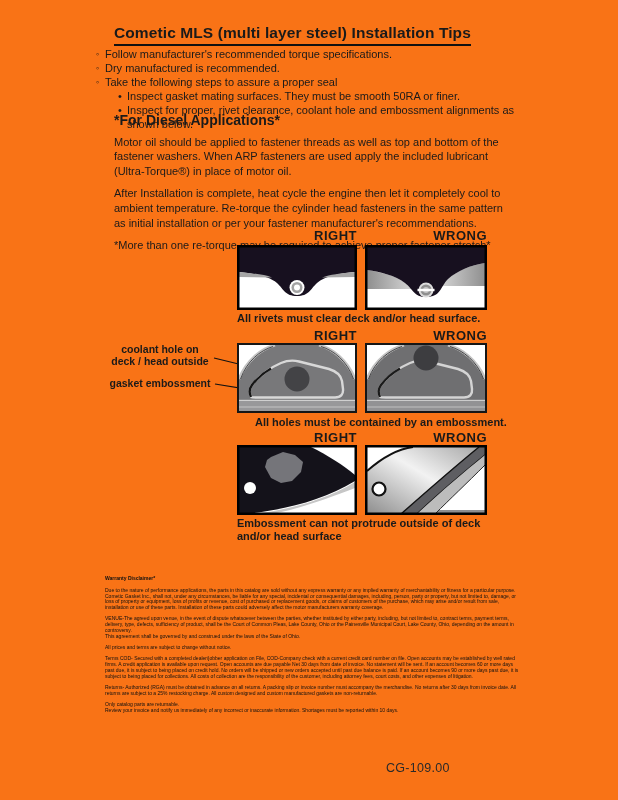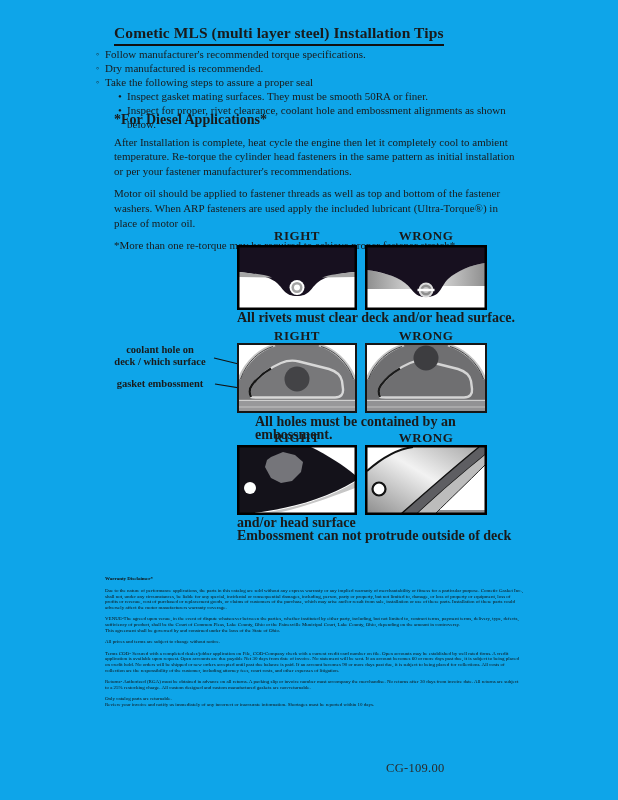--- a/index.html
+++ b/index.html
@@ -1,38 +1,38 @@
 <!DOCTYPE html>
 <html><head>
 <meta charset="utf-8">
 <style>
   html,body{margin:0;padding:0;background:#ffffff;}
   .page{
-    position:relative;width:618px;height:800px;background:#0ea5e9;
-    font-family:Liberation Serif, serif;color:#1a1a1a;overflow:hidden;
+    position:relative;width:618px;height:800px;background:#f97316;
+    font-family:Liberation Sans, sans-serif;color:#1a1a1a;overflow:hidden;
   }
   .abs{position:absolute;}
   
   .doc-title{
     left:114px;top:24px;font-size:15.5px;font-weight:bold;
     border-bottom:2px solid #111;padding-bottom:2px;letter-spacing:.1px;
   }
   
   .tips{left:96px;top:47px;width:440px;font-size:11px;line-height:14px;}
   .tip-row{display:flex;align-items:flex-start;}
   .tip-bullet{width:9px;flex:0 0 9px;font-size:9px;line-height:14px;}
   .tip-row.sub{margin-left:22px;}
   .tip-row.sub .tip-bullet{font-size:11px;}
   
   .diesel{left:114px;top:113px;width:402px;font-size:11px;line-height:14.6px;}
   .diesel h2{font-size:14px;font-weight:bold;margin:0 0 7px 0;}
   .diesel p{margin:0 0 8px 0;}
   
-  .rw-label{font-size:13px;font-weight:bold;text-align:center;letter-spacing:.5px;}
-  .cap{font-size:14px;font-weight:bold;line-height:12.5px;}
+  .rw-label{font-size:13px;font-weight:bold;text-align:right;letter-spacing:.5px;}
+  .cap{font-size:11px;font-weight:bold;line-height:12.5px;}
   .ptr-label{font-size:10.5px;font-weight:600;text-align:center;line-height:11.5px;width:104px;}
   .panel{display:block;}
   .legal{left:105px;top:576px;width:418px;font-size:5px;line-height:5.8px;color:#111;}
   .legal .lh{font-weight:bold;margin:0 0 6px 0;}
   .legal p{margin:0 0 5.5px 0;}
   .legal p.tight{margin:0;}
   .legal p.after-tight{margin:0 0 5.5px 0;}
   .footer-code{left:386px;top:761px;font-size:12.5px;color:#2a2a2a;letter-spacing:.3px;text-align:right;}
 </style>
 </head>
@@ -60,22 +60,22 @@
       <span>Inspect gasket mating surfaces.  They must be smooth 50RA or finer.</span>
     </div>
     <div class="tip-row sub">
       <span class="tip-bullet">•</span>
       <span>Inspect for proper, rivet clearance, coolant hole and embossment alignments as shown below.</span>
     </div>
   </div>
 
   <div class="abs diesel">
     <h2>*For Diesel Applications*</h2>
+    <p>Motor oil should be applied to fastener threads as well as top and bottom of the fastener washers. When ARP fasteners are used apply the included lubricant (Ultra-Torque®) in place of motor oil.</p>
     <p>After Installation is complete, heat cycle the engine then let it completely cool to ambient temperature. Re-torque the cylinder head fasteners in the same pattern as initial installation or per your fastener manufacturer's recommendations.</p>
-    <p>Motor oil should be applied to fastener threads as well as top and bottom of the fastener washers. When ARP fasteners are used apply the included lubricant (Ultra-Torque®) in place of motor oil.</p>
     <p>*More than one re-torque may be required to achieve proper fastener stretch*</p>
   </div>
 
   <div class="abs rw-label" style="left:237px;top:228px;width:120px;">RIGHT</div>
   <div class="abs rw-label" style="left:365px;top:228px;width:122px;">WRONG</div>
 
   <svg class="abs panel" style="left:237px;top:245px;" width="120" height="65" viewBox="0 0 120 65">
     <rect x="0" y="0" width="120" height="65" fill="#ffffff"></rect>
     <path d="M2,2 H118 V27 C103,28.5 88,31 80,38 C73,44.5 72,51 60,51 C48,51 47,44.5 40,38 C32,31 17,28.5 2,27 Z" fill="#17101f"></path>
     <path d="M2,27 C17,28.5 27,29.5 35,32.5 L2,32 Z" fill="#a6a6a6"></path>
@@ -108,21 +108,21 @@
     <rect x="1.25" y="1.25" width="119.5" height="62.5" fill="none" stroke="#000000" stroke-width="2.5"></rect>
   </svg>
 
   <div class="abs cap" style="left:237px;top:312px;width:280px;">All rivets must clear deck and/or head surface.</div>
 
   <div class="abs rw-label" style="left:237px;top:328px;width:120px;">RIGHT</div>
   <div class="abs rw-label" style="left:365px;top:328px;width:122px;">WRONG</div>
 
   <div class="abs ptr-label" style="left:108px;top:344px;">
     <div>coolant hole on</div>
-    <div>deck / which surface</div>
+    <div>deck / head outside</div>
   </div>
   <div class="abs ptr-label" style="left:108px;top:378px;">gasket embossment</div>
 
   <svg class="abs" style="left:108px;top:340px;pointer-events:none;" width="200" height="62" viewBox="0 0 200 62">
     <line x1="106" y1="18" x2="188" y2="38" stroke="#111" stroke-width="1.2"></line>
     <line x1="107" y1="44" x2="157" y2="52" stroke="#111" stroke-width="1.2"></line>
   </svg>
 
   <svg class="abs panel" style="left:237px;top:343px;" width="120" height="70" viewBox="0 0 120 70">
     <rect x="0" y="0" width="120" height="70" fill="#78787a"></rect>
@@ -187,22 +187,22 @@
     <path d="M36,69 C62,46 92,20 114,2 L120,2 L120,10 C98,28 72,50 52,69 Z" fill="#5e5e62"></path>
     <path d="M36,69 C62,46 92,20 114,2" fill="none" stroke="#111111" stroke-width="1.4"></path>
     <path d="M52,69 C72,50 98,28 120,10" fill="none" stroke="#111111" stroke-width="1.4"></path>
     <path d="M52,69 C72,50 98,28 120,10 L120,20 C102,38 84,55 70,69 Z" fill="#bcbcbc"></path>
     <path d="M70,69 C84,55 102,38 120,20" fill="none" stroke="#2a2a2a" stroke-width="1"></path>
     <circle cx="14" cy="44" r="6.5" fill="#ffffff" stroke="#111111" stroke-width="2.2"></circle>
     <rect x="1.25" y="1.25" width="119.5" height="67.5" fill="none" stroke="#000000" stroke-width="2.5"></rect>
   </svg>
 
   <div class="abs cap" style="left:237px;top:517px;width:280px;">
+    <div>Embossment can not protrude outside of deck</div>
     <div>and/or head surface</div>
-    <div>Embossment can not protrude outside of deck</div>
   </div>
 
   <div class="abs legal">
     <div class="lh">Warranty Disclaimer*</div>
     <p>Due to the nature of performance applications, the parts in this catalog are sold without any express warranty or any implied warranty of merchantability or fitness for a particular purpose.  Cometic Gasket Inc., shall not, under any circumstances, be liable for any special, incidental or consequential damages, including, person, party or property, but not limited to, damage, or loss of property or equipment, loss of profits or revenue, cost of purchased or replacement goods, or claims of customers of the purchase, which may arise and/or result from sale, installation or use of these parts.  Installation of these parts could adversely affect the motor manufacturers warranty coverage.</p>
     <p class="tight">VENUE-The agreed upon venue, in the event of dispute whatsoever between the parties, whether instituted by either party, including, but not limited to, contract terms, payment terms, delivery, type, defects, sufficiency of product, shall be the Court of Common Pleas, Lake County, Ohio or the Painesville Municipal Court, Lake County, Ohio, depending on the amount in controversy.</p>
     <p class="after-tight">This agreement shall be governed by and construed under the laws of the State of Ohio.</p>
     <p>All prices and terms are subject to change without notice.</p>
     <p>Terms COD- Secured with a completed dealer/jobber application on File, COD-Company check with a current credit card number on file.  Open accounts may be established by well rated firms.  A credit application is available upon request.  Open accounts are due payable Net 30 days from date of invoice.  No statement will be sent.  If an account becomes 60 or more days past due, it is subject to being placed on credit hold.  No orders will be shipped or new orders accepted until past due balance is paid.  If an account becomes 90 or more days past due, it is subject to being placed for collections.  All costs of collection are the responsibility of the customer, including attorney fees, court costs, and other expenses of litigation.</p>
     <p>Returns- Authorized (RGA) must be obtained in advance on all returns.  A packing slip or invoice number must accompany the merchandise.  No returns after 30 days from invoice date.  All returns are subject to a 25% restocking charge.  All custom designed and custom manufactured gaskets are non-returnable.</p>

